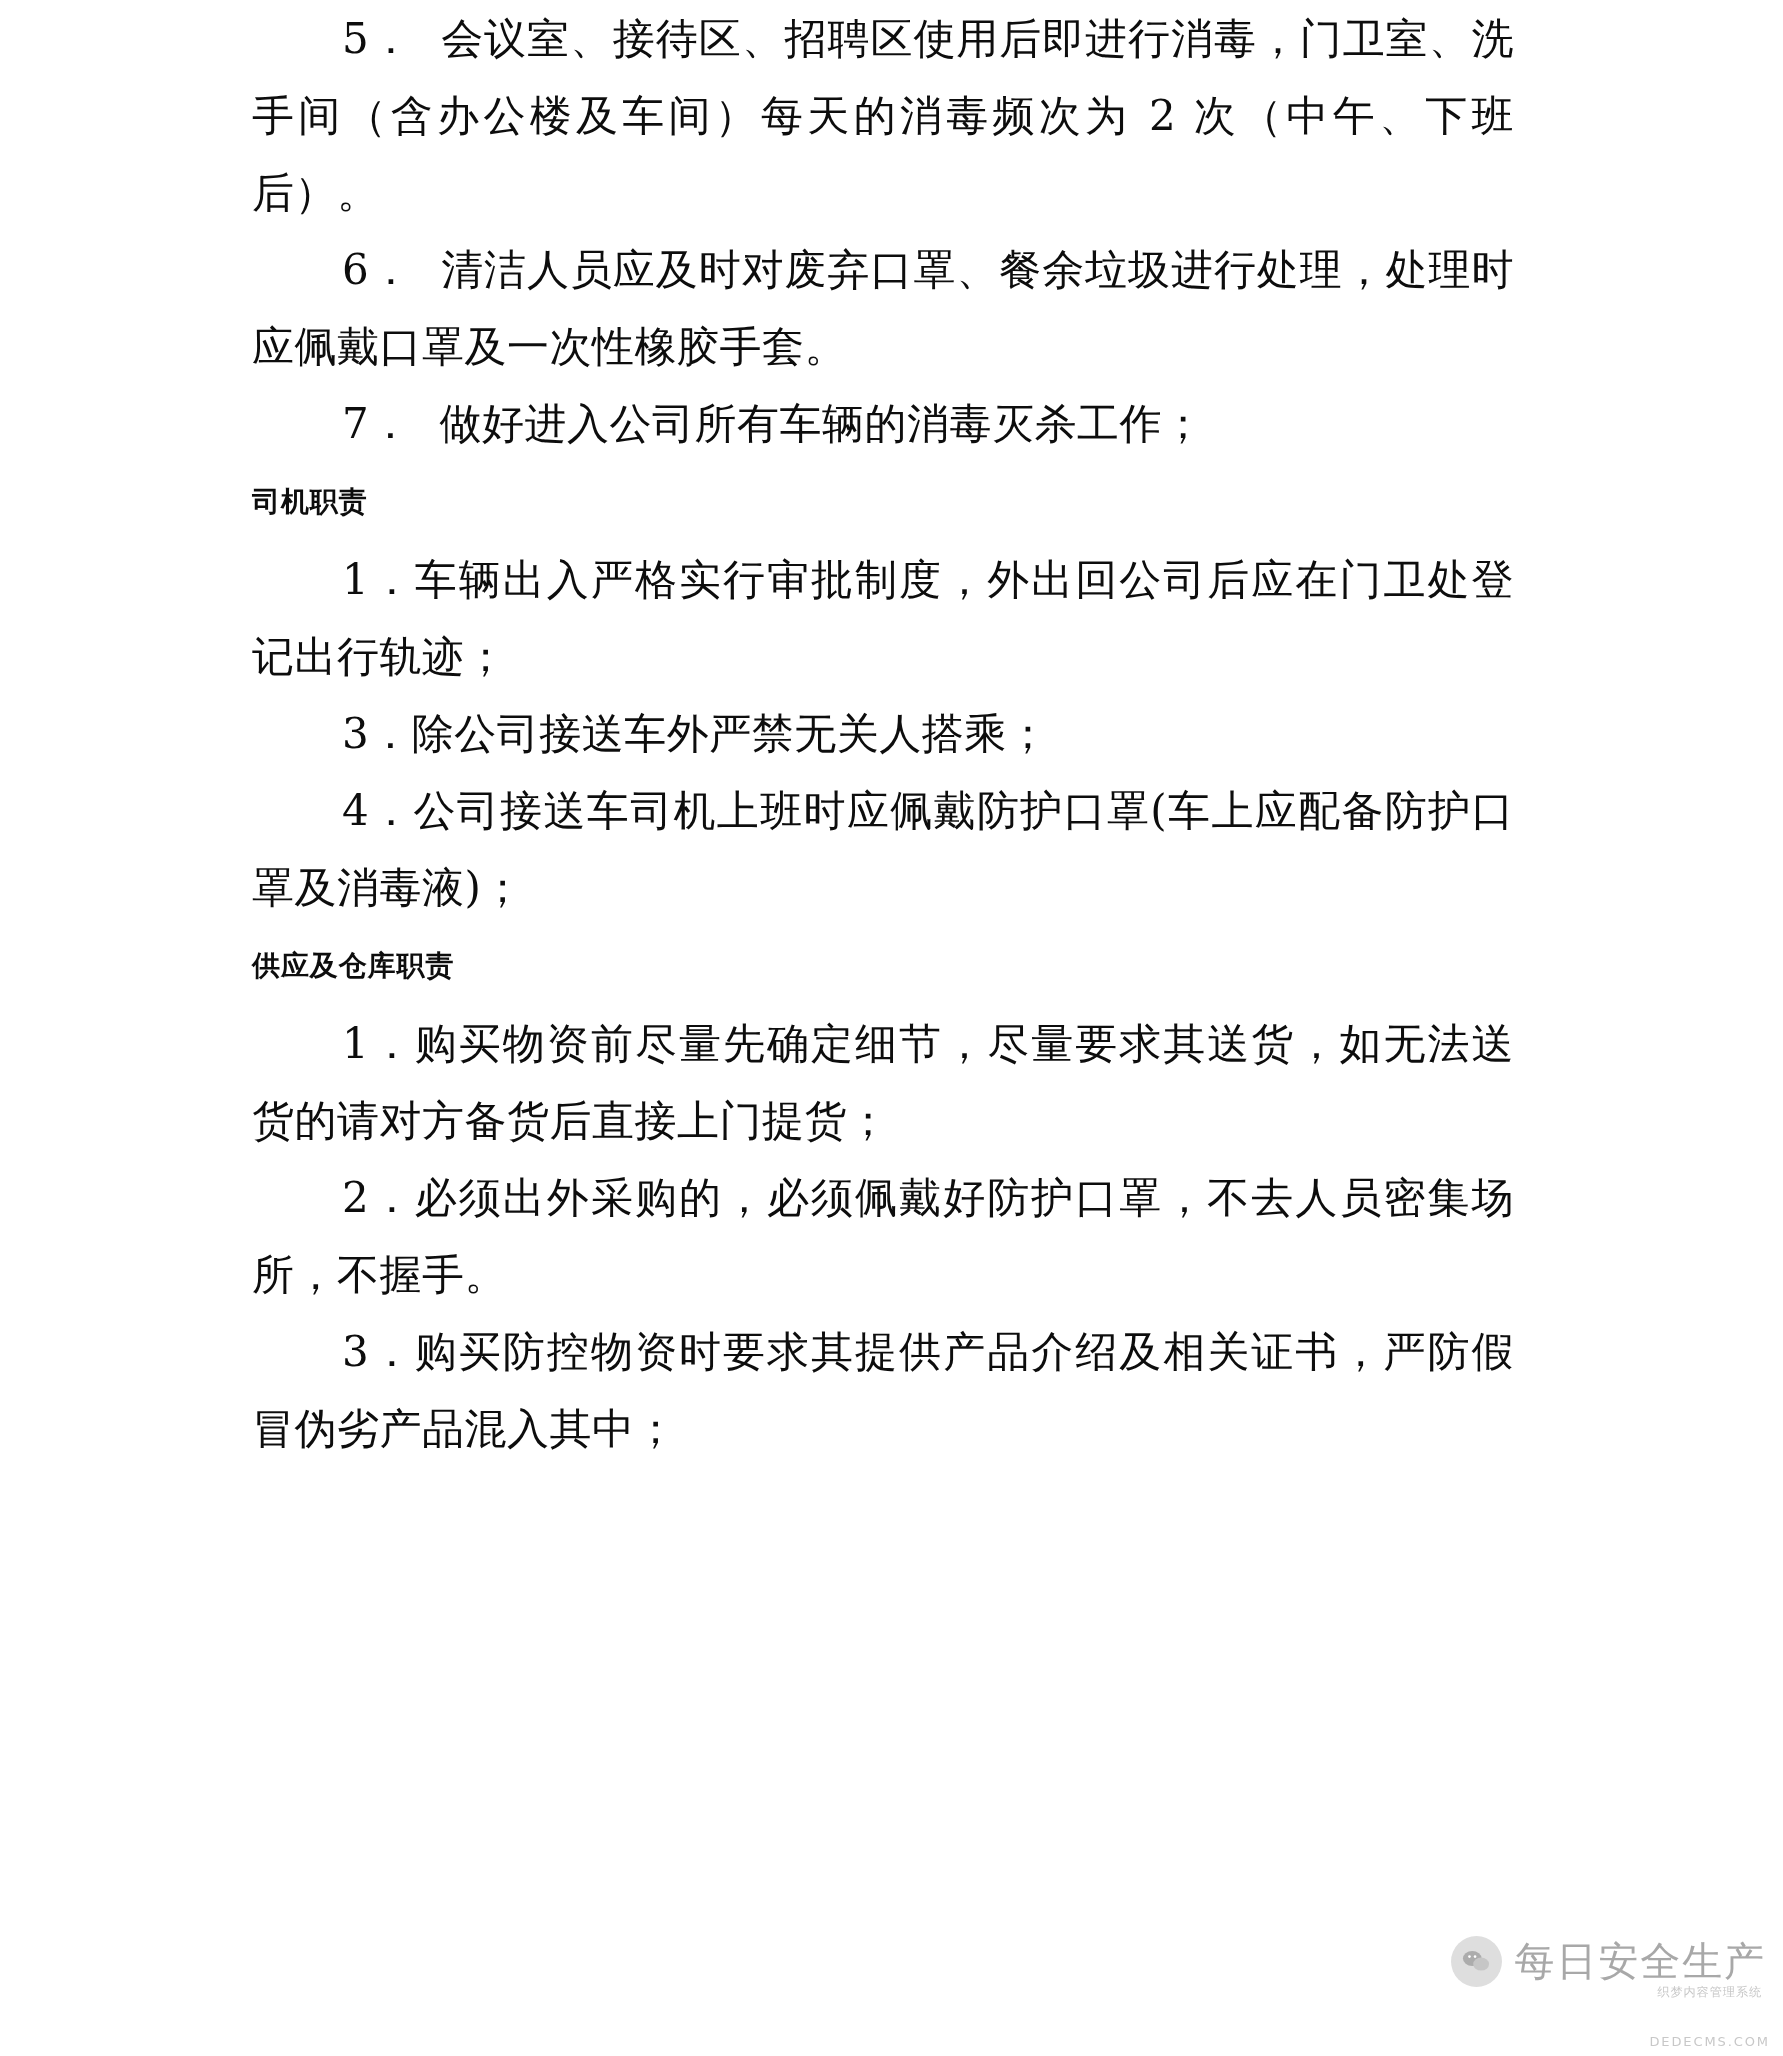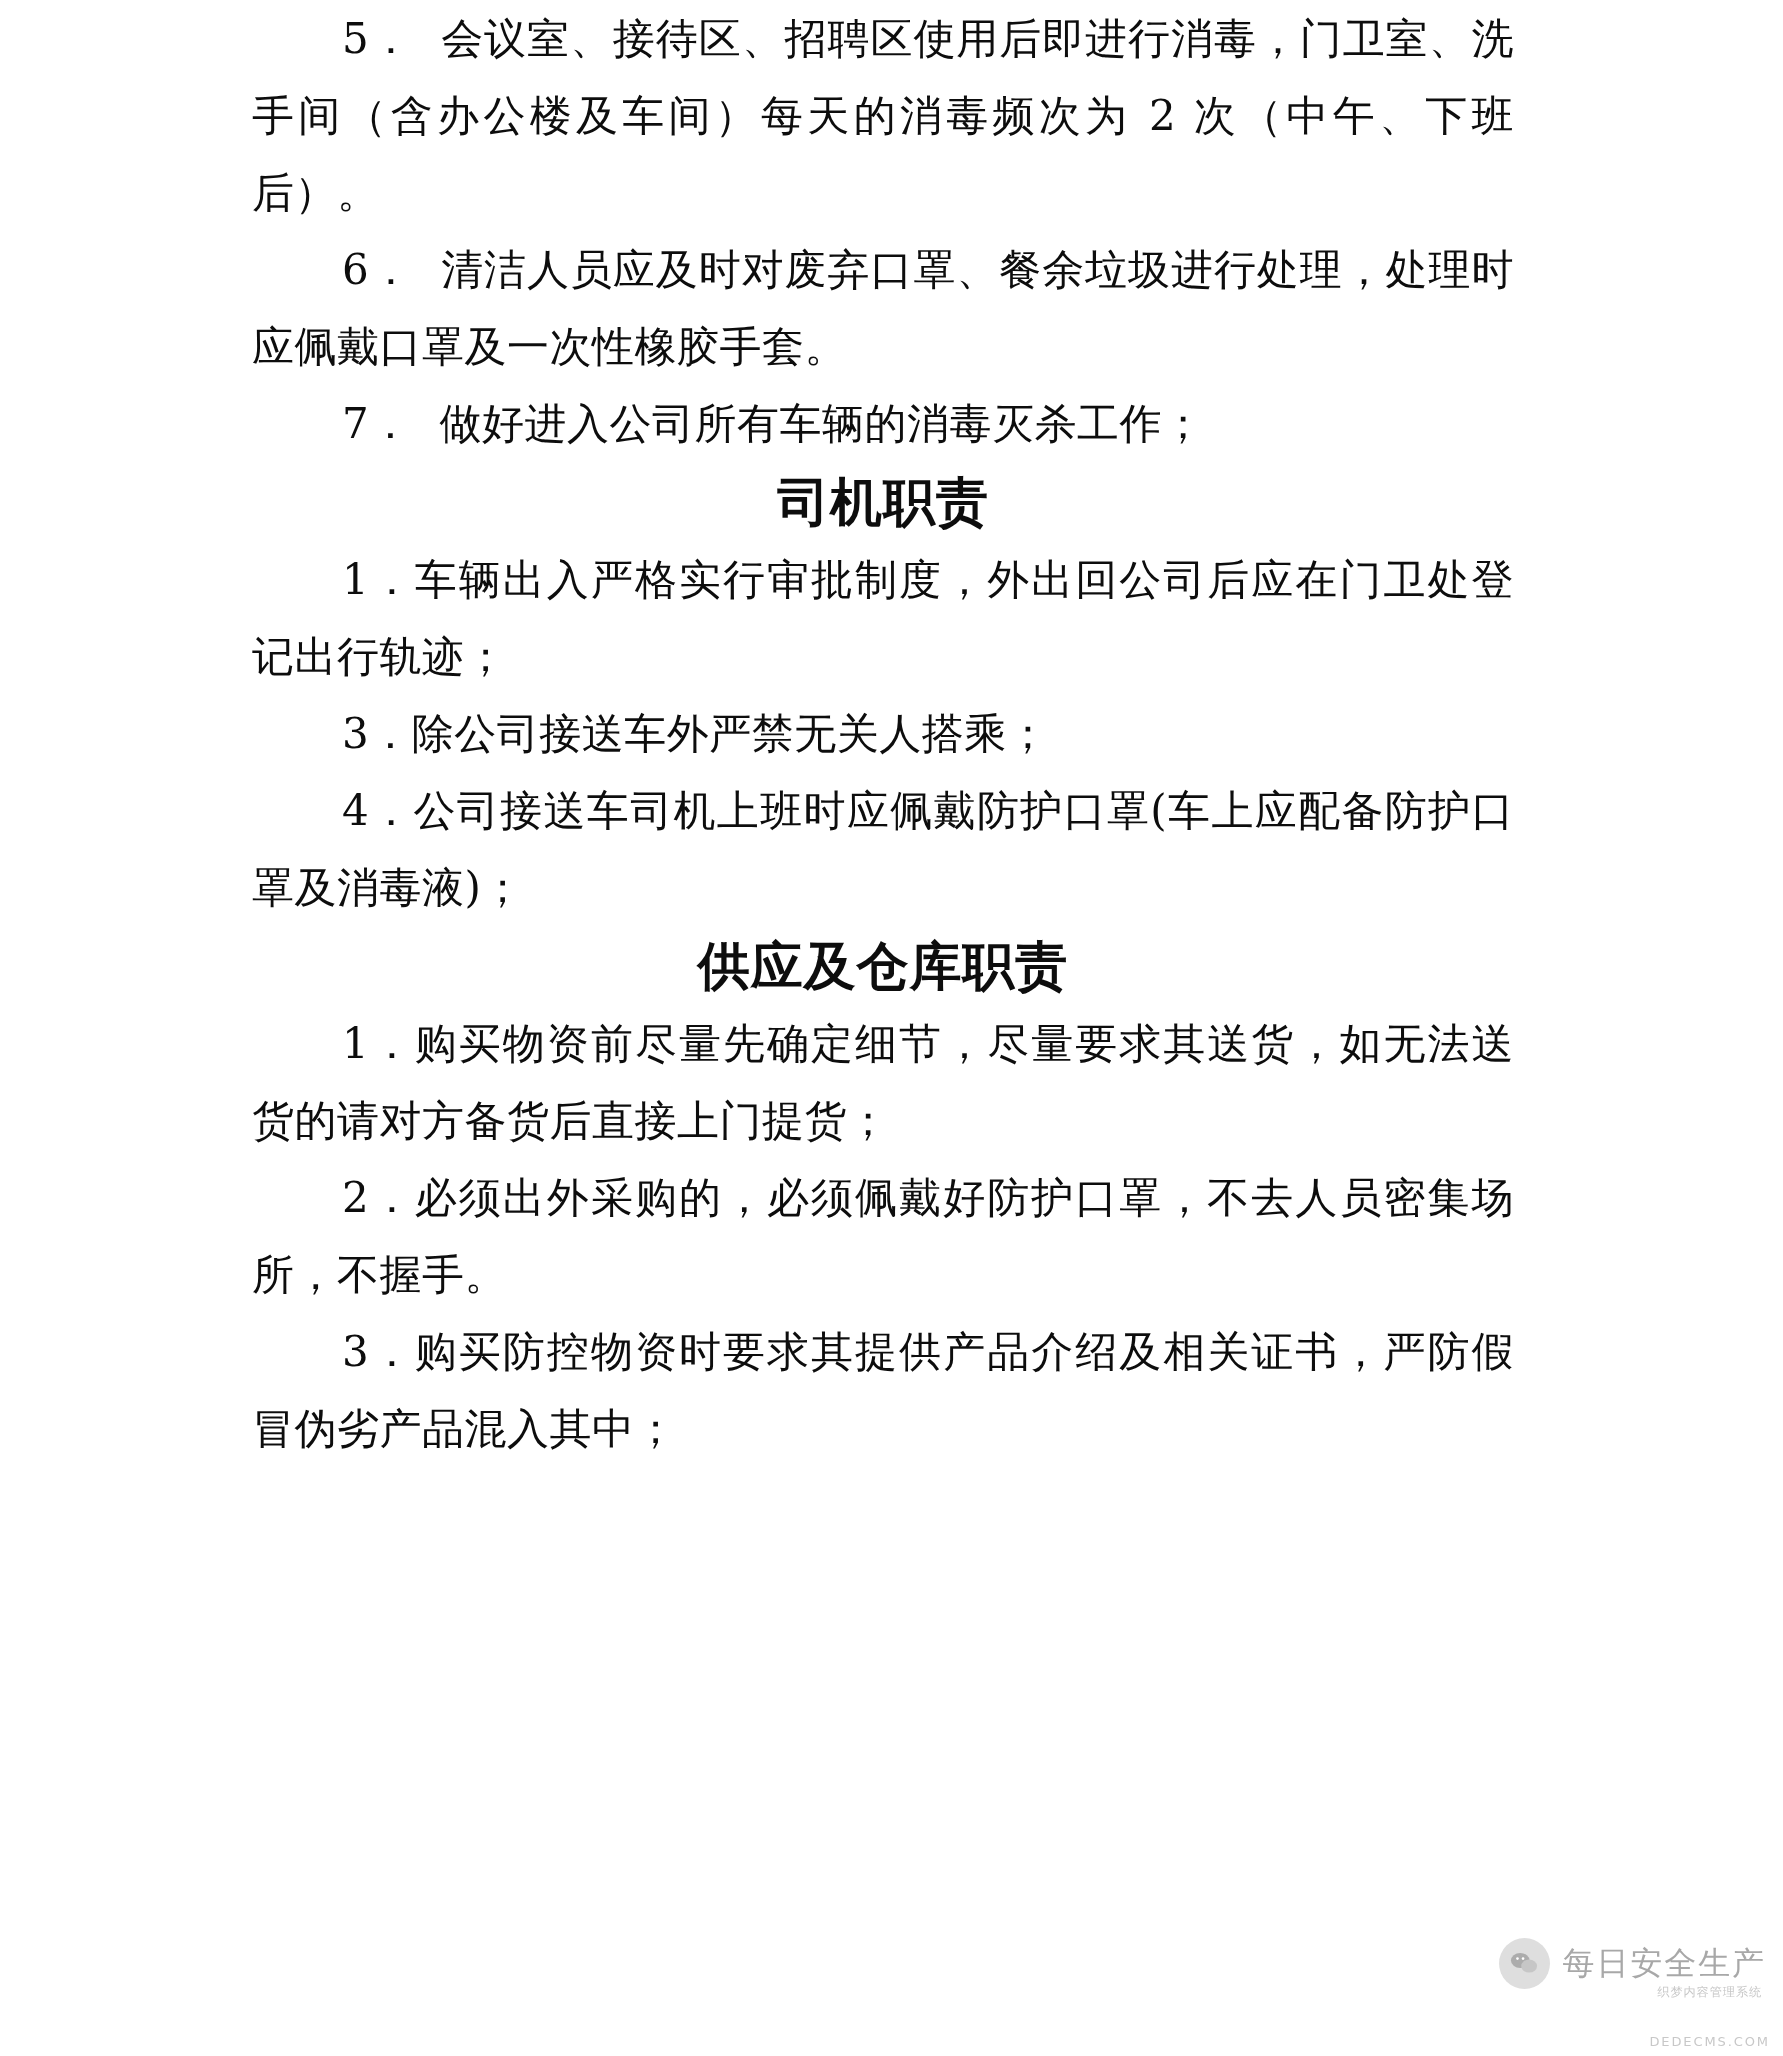--- a/index.html
+++ b/index.html
@@ -39,24 +39,24 @@
     text-justify: inter-ideograph;
     margin: 0 0 0 0;
     letter-spacing: 0.5px;
     white-space: pre-wrap;
     word-break: break-all;
   }
   .para.indent {
     text-indent: 90px;
   }
   .heading {
-    font-size: 52px;
+    font-size: 28px;
     line-height: 79px;
     font-weight: bold;
-    text-align: center;
+    text-align: left;
     margin: 0;
     letter-spacing: 0.9px;
     font-family: "DejaVu Serif", "Liberation Serif", serif;
   }
   
   .wechat-badge {
     position: absolute;
     right: 17px;
     bottom: 68px;
     display: flex;
@@ -70,21 +70,21 @@
     border-radius: 50%;
     background: #d9d9d9;
     display: flex;
     align-items: center;
     justify-content: center;
     color: #8a8a8a;
     font-size: 24.5px;
     font-family: "DejaVu Sans", sans-serif;
   }
   .wechat-text {
-    font-size: 32px;
+    font-size: 40px;
     color: #9a9a9a;
     font-family: "DejaVu Sans", "Liberation Sans", sans-serif;
     letter-spacing: 1.9px;
   }
   .dede-mark {
     position: absolute;
     right: 13px;
     bottom: 7.5px;
     text-align: center;
     color: #c8c8c8;

